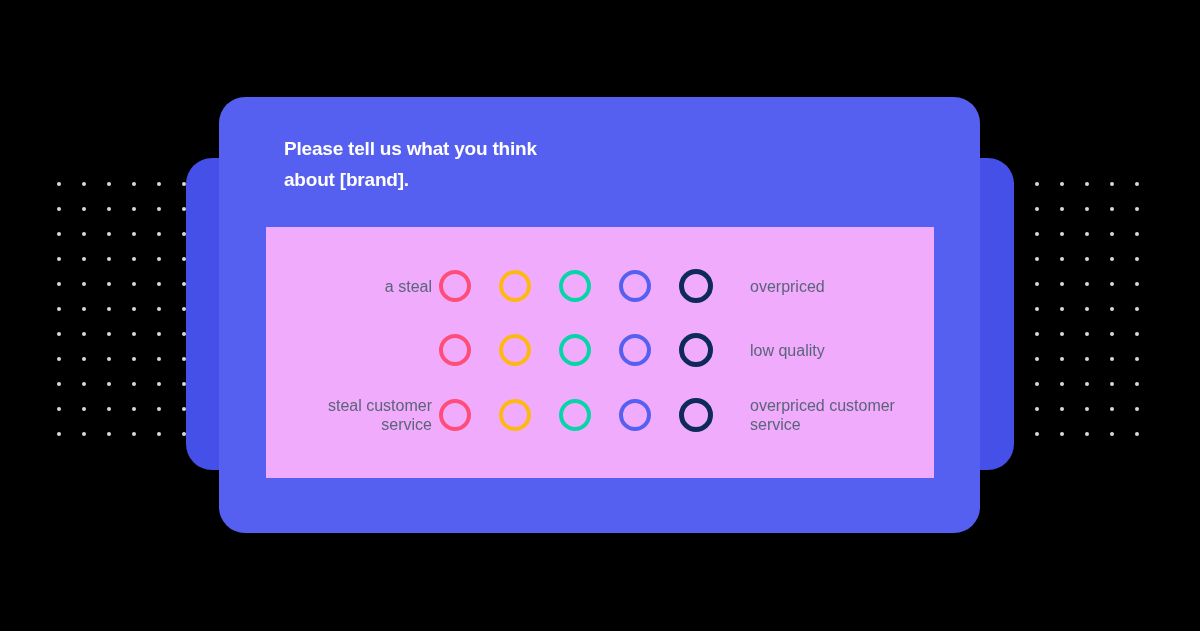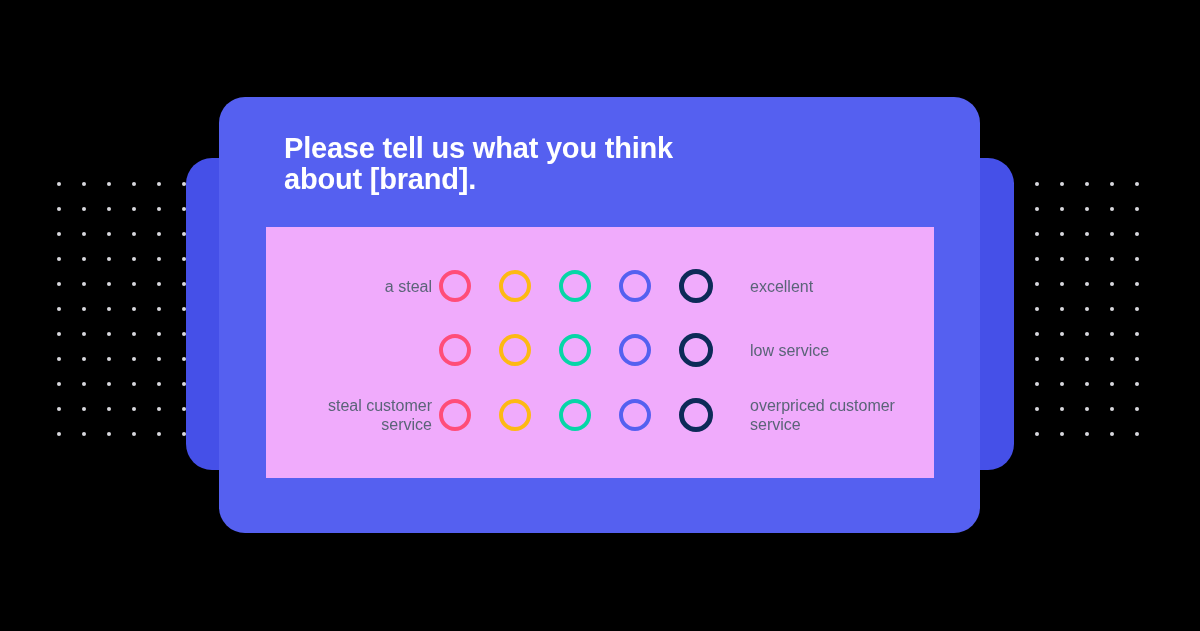--- a/index.html
+++ b/index.html
@@ -60,21 +60,21 @@
     background: #5560f0;
     border-radius: 26px;
   }
 
   .card-title {
     position: absolute;
     left: 284px;
     top: 133px;
     width: 560px;
     color: #ffffff;
-    font-size: 29px;
+    font-size: 19px;
     font-weight: bold;
     line-height: 31px;
     letter-spacing: -0.2px;
   }
   .card-title .line { display: block; }
 
   
   .matrix-panel {
     position: absolute;
     left: 266px;
@@ -318,21 +318,21 @@
           <span class="ring" style="border-color:#06d6a7"></span>
         </button>
       <button class="option">
           <span class="ring" style="border-color:#5560f0"></span>
         </button>
       <button class="option">
           <span class="ring last" style="border-color:#0d2a58"></span>
         </button>
     </div>
     <div class="row-label right">
-      <span class="line">excellent</span>
+      <span class="line">overpriced</span>
     </div>
   </div>
 
   <div class="matrix-row r1">
     <div class="options">
       <button class="option">
           <span class="ring" style="border-color:#ff4d79"></span>
         </button>
       <button class="option">
           <span class="ring" style="border-color:#fdb913"></span>
@@ -341,21 +341,21 @@
           <span class="ring" style="border-color:#06d6a7"></span>
         </button>
       <button class="option">
           <span class="ring" style="border-color:#5560f0"></span>
         </button>
       <button class="option">
           <span class="ring last" style="border-color:#0d2a58"></span>
         </button>
     </div>
     <div class="row-label right">
-      <span class="line">low service</span>
+      <span class="line">low quality</span>
     </div>
   </div>
 
   <div class="matrix-row r2">
     <div class="row-label left">
       <span class="line">steal customer</span>
       <span class="line">service</span>
     </div>
     <div class="options">
       <button class="option">

